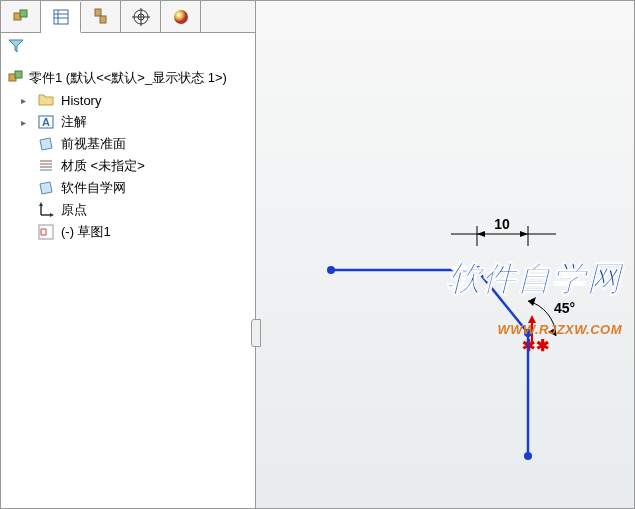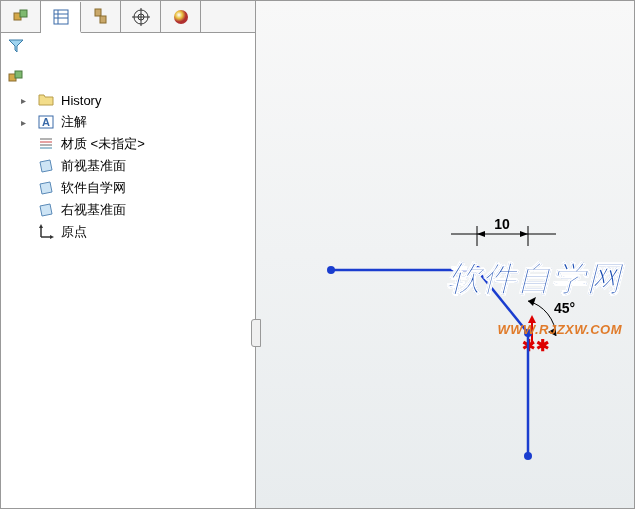--- a/index.html
+++ b/index.html
@@ -93,91 +93,93 @@
     </div>
 
     <div class="tree">
       <div class="tree-root">
         <span class="tree-icon">
           <svg width="18" height="18" viewBox="0 0 18 18">
               <rect x="2" y="5" width="7" height="7" fill="#d4a94a" stroke="#8a6d2f"></rect>
               <rect x="8" y="2" width="7" height="7" fill="#7fb970" stroke="#4a7a3f"></rect>
             </svg>
         </span>
+        <span>零件1 (默认&lt;&lt;默认&gt;_显示状态 1&gt;)</span>
       </div>
       <div class="tree-children">
         <div class="tree-item">
           <span class="expand-arrow">▸</span>
           <span class="tree-icon">
             <svg width="18" height="18" viewBox="0 0 18 18">
                 <path d="M2 4 L7 4 L8 6 L16 6 L16 14 L2 14 Z" fill="#f3dd8a" stroke="#b89d4a"></path>
               </svg>
           </span>
           <span>History</span>
         </div>
         <div class="tree-item">
           <span class="expand-arrow">▸</span>
           <span class="tree-icon">
             <svg width="18" height="18" viewBox="0 0 18 18">
                 <rect x="2" y="3" width="14" height="12" fill="none" stroke="#3a6aa8"></rect>
                 <text x="9" y="13" font-size="11" text-anchor="middle" fill="#3a6aa8" font-weight="bold">A</text>
               </svg>
           </span>
           <span>注解</span>
+        </div>
+        <div class="tree-item">
+          <span class="expand-arrow"></span>
+          <span class="tree-icon">
+            <svg width="18" height="18" viewBox="0 0 18 18">
+                <path d="M3 5 L13 3 L15 13 L5 15 Z" fill="#cde4f5" stroke="#5a8ab8"></path>
+              </svg>
+          </span>
+          <span>前视基准面</span>
         </div>
         <div class="tree-item">
           <span class="expand-arrow"></span>
           <span class="tree-icon">
             <svg width="18" height="18" viewBox="0 0 18 18">
                 <line x1="3" y1="4" x2="15" y2="4" stroke="#666"></line>
                 <line x1="3" y1="7" x2="15" y2="7" stroke="#c44"></line>
                 <line x1="3" y1="10" x2="15" y2="10" stroke="#666"></line>
                 <line x1="3" y1="13" x2="15" y2="13" stroke="#48a"></line>
               </svg>
           </span>
           <span>材质 &lt;未指定&gt;</span>
         </div>
         <div class="tree-item">
           <span class="expand-arrow"></span>
           <span class="tree-icon">
             <svg width="18" height="18" viewBox="0 0 18 18">
                 <path d="M3 5 L13 3 L15 13 L5 15 Z" fill="#cde4f5" stroke="#5a8ab8"></path>
               </svg>
           </span>
-          <span>前视基准面</span>
-        </div>
-        <div class="tree-item">
-          <span class="expand-arrow"></span>
-          <span class="tree-icon">
-            <svg width="18" height="18" viewBox="0 0 18 18">
-                <path d="M3 5 L13 3 L15 13 L5 15 Z" fill="#cde4f5" stroke="#5a8ab8"></path>
-              </svg>
-          </span>
           <span>软件自学网</span>
-        </div>
-        <div class="tree-item">
-          <span class="expand-arrow"></span>
-          <span class="tree-icon">
-            <svg width="18" height="18" viewBox="0 0 18 18">
-                <path d="M3 5 L13 3 L15 13 L5 15 Z" fill="#cde4f5" stroke="#5a8ab8"></path>
-              </svg>
-          </span>
-          <span>右视基准面</span>
         </div>
         <div class="tree-item">
           <span class="expand-arrow"></span>
           <span class="tree-icon">
             <svg width="18" height="18" viewBox="0 0 18 18">
                 <line x1="4" y1="14" x2="4" y2="3" stroke="#333" stroke-width="1.5"></line>
                 <line x1="4" y1="14" x2="15" y2="14" stroke="#333" stroke-width="1.5"></line>
                 <polygon points="4,1 2,5 6,5" fill="#333"></polygon>
                 <polygon points="17,14 13,12 13,16" fill="#333"></polygon>
               </svg>
           </span>
           <span>原点</span>
+        </div>
+        <div class="tree-item">
+          <span class="expand-arrow"></span>
+          <span class="tree-icon">
+            <svg width="18" height="18" viewBox="0 0 18 18">
+                <rect x="2" y="2" width="14" height="14" fill="none" stroke="#999"></rect>
+                <path d="M4 12 L4 6 L9 6 L9 12 Z" fill="none" stroke="#c44"></path>
+              </svg>
+          </span>
+          <span>(-) 草图1</span>
         </div>
       </div>
     </div>
   </div>
 
   <div class="viewport">
     <div class="handle"></div>
     <svg class="sketch" width="380" height="509" viewBox="0 0 380 509">
 
       <g>

